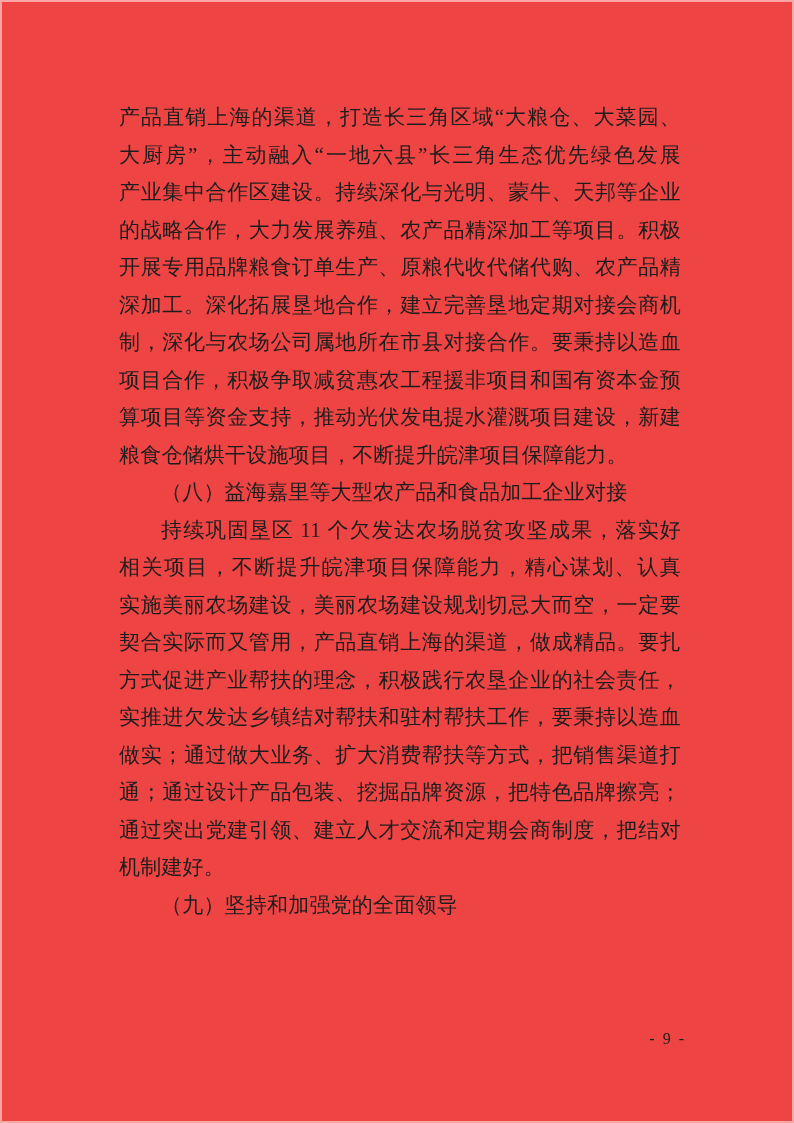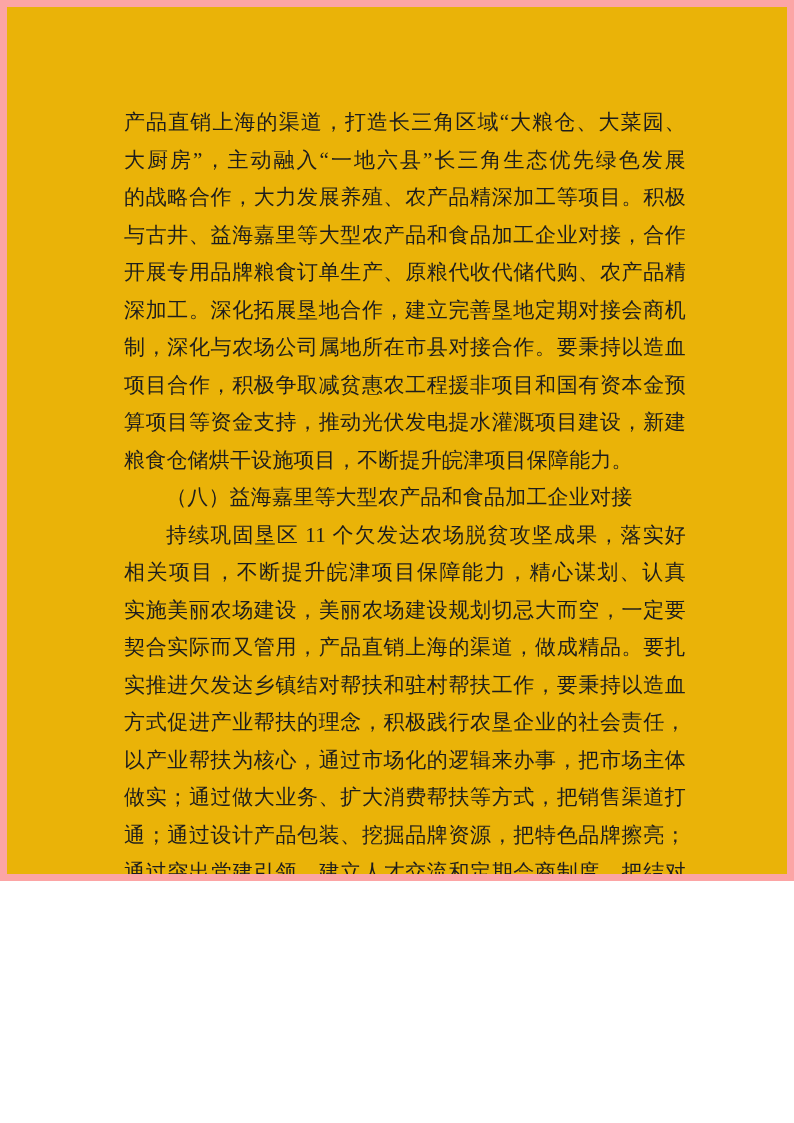--- a/index.html
+++ b/index.html
@@ -3,24 +3,24 @@
 <meta charset="utf-8">
 <style>
   html, body {
     margin: 0;
     padding: 0;
     background: #ffffff;
   }
   .page {
     position: relative;
     width: 794px;
-    height: 881px;
-    background: #eab308;
+    height: 1123px;
+    background: #ef4444;
     box-sizing: border-box;
-    border: 7px solid #fca5a5;
+    border: 2px solid #fca5a5;
     overflow: hidden;
     font-family: "Liberation Serif", "DejaVu Serif", serif;
     color: #1d1d1d;
   }
   .doc-body {
     position: absolute;
     left: 117px;
     top: 97px;
     width: 562px;
   }
@@ -51,36 +51,35 @@
     letter-spacing: 2px;
   }
 </style>
 </head>
 <body>
 
 <div class="page">
   <div class="doc-body">
     <div class="line fill">产品直销上海的渠道，打造长三角区域“大粮仓、大菜园、</div>
     <div class="line fill">大厨房”，主动融入“一地六县”长三角生态优先绿色发展</div>
+    <div class="line fill">产业集中合作区建设。持续深化与光明、蒙牛、天邦等企业</div>
     <div class="line fill">的战略合作，大力发展养殖、农产品精深加工等项目。积极</div>
-    <div class="line fill">与古井、益海嘉里等大型农产品和食品加工企业对接，合作</div>
     <div class="line fill">开展专用品牌粮食订单生产、原粮代收代储代购、农产品精</div>
     <div class="line fill">深加工。深化拓展垦地合作，建立完善垦地定期对接会商机</div>
     <div class="line fill">制，深化与农场公司属地所在市县对接合作。要秉持以造血</div>
     <div class="line fill">项目合作，积极争取减贫惠农工程援非项目和国有资本金预</div>
     <div class="line fill">算项目等资金支持，推动光伏发电提水灌溉项目建设，新建</div>
     <div class="line">粮食仓储烘干设施项目，不断提升皖津项目保障能力。</div>
     <div class="line indent">（八）益海嘉里等大型农产品和食品加工企业对接</div>
     <div class="line fill indent">持续巩固垦区 11 个欠发达农场脱贫攻坚成果，落实好</div>
     <div class="line fill">相关项目，不断提升皖津项目保障能力，精心谋划、认真</div>
     <div class="line fill">实施美丽农场建设，美丽农场建设规划切忌大而空，一定要</div>
     <div class="line fill">契合实际而又管用，产品直销上海的渠道，做成精品。要扎</div>
+    <div class="line fill">方式促进产业帮扶的理念，积极践行农垦企业的社会责任，</div>
     <div class="line fill">实推进欠发达乡镇结对帮扶和驻村帮扶工作，要秉持以造血</div>
-    <div class="line fill">方式促进产业帮扶的理念，积极践行农垦企业的社会责任，</div>
-    <div class="line fill">以产业帮扶为核心，通过市场化的逻辑来办事，把市场主体</div>
     <div class="line fill">做实；通过做大业务、扩大消费帮扶等方式，把销售渠道打</div>
     <div class="line fill">通；通过设计产品包装、挖掘品牌资源，把特色品牌擦亮；</div>
     <div class="line fill">通过突出党建引领、建立人才交流和定期会商制度，把结对</div>
     <div class="line">机制建好。</div>
     <div class="line indent">（九）坚持和加强党的全面领导</div>
   </div>
   <div class="page-number">- 9 -</div>
 </div>
 
 </body></html>

